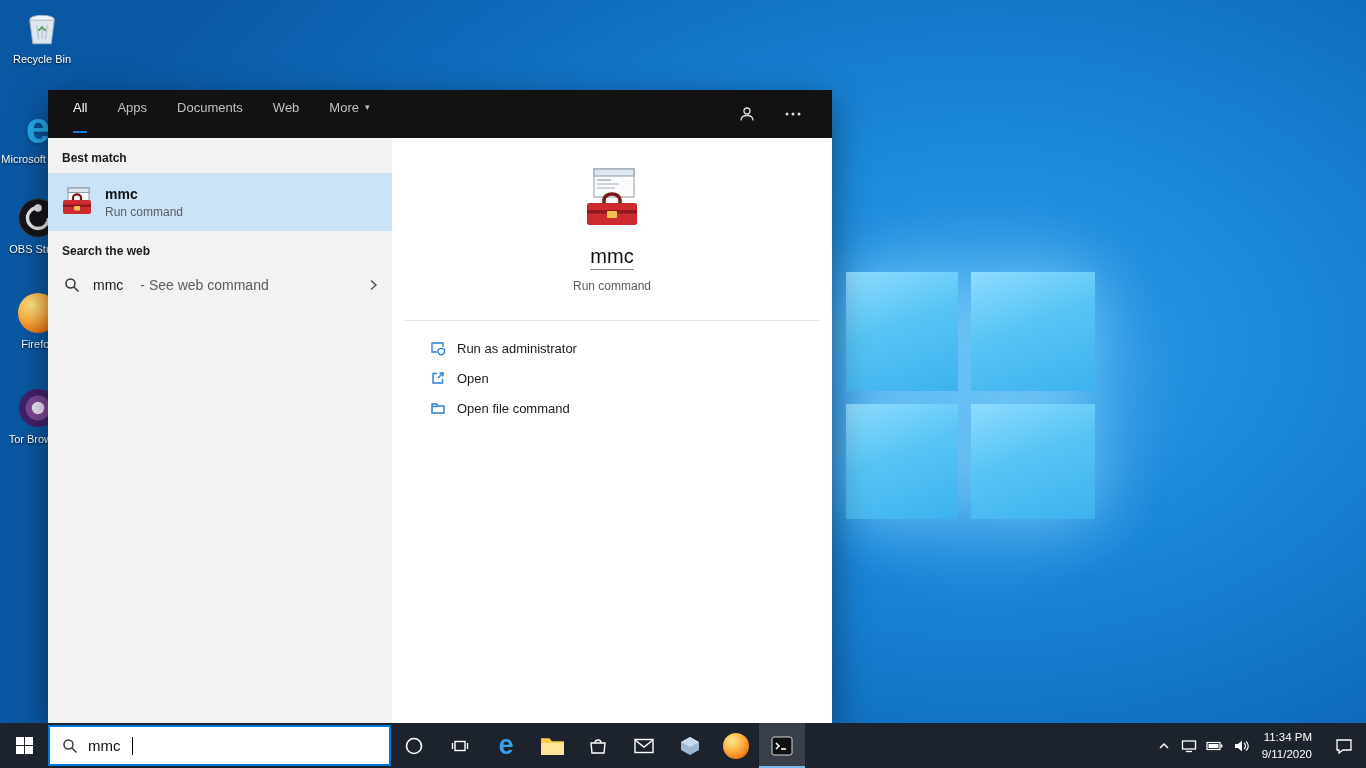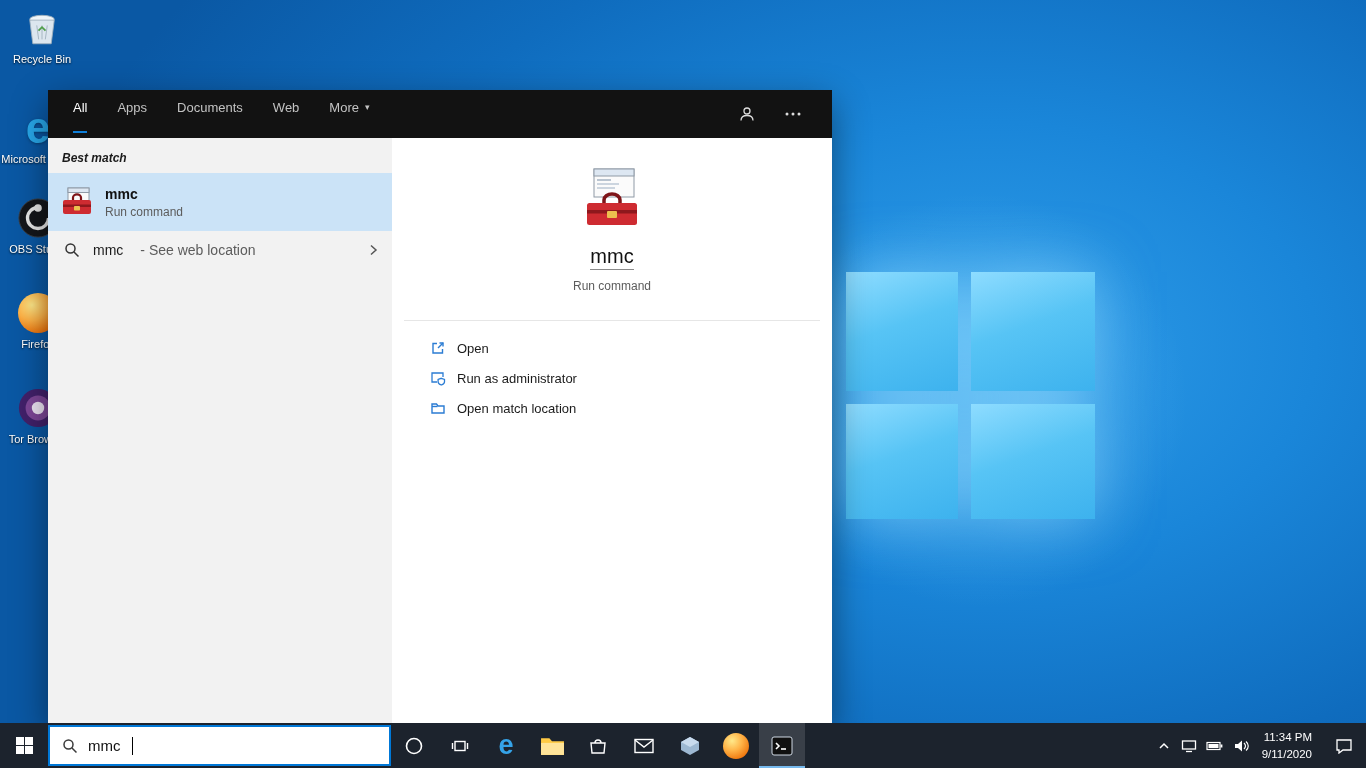--- a/index.html
+++ b/index.html
@@ -35,21 +35,21 @@
   .sp-header{height:48px;background:#121212;display:flex;align-items:center;
     padding-left:25px;flex-shrink:0;}
   .tab{display:flex;align-items:center;margin-right:30px;color:#c3c3c3;font-size:13px;
     padding:4px 0 16px;border-bottom:2px solid transparent;cursor:default;}
   .tab.active{color:#fff;border-bottom-color:#0f7fd9;}
   .tab .caret{font-size:9px;margin-left:6px;color:#c3c3c3;}
   .hdr-right{margin-left:auto;display:flex;align-items:center;gap:28px;padding-right:30px;}
   .sp-body{flex:1;display:flex;min-height:0;}
   .sp-left{width:344px;background:#f2f2f2;flex-shrink:0;}
   .sp-right{flex:1;background:#fff;display:flex;flex-direction:column;align-items:center;}
-  .section-label{font-size:12px;font-weight:700;color:#1b1b1b;padding:13px 0 8px 14px;font-style:italic;}
+  .section-label{font-size:12px;font-weight:700;color:#1b1b1b;padding:13px 0 8px 14px;}
   .bm-row{height:58px;background:#cbe3f7;display:flex;align-items:center;gap:12px;padding-left:13px;}
   .bm-title{font-size:14px;font-weight:700;color:#111;}
   .bm-sub{font-size:12px;color:#5c5c5c;margin-top:3px;}
   .web-row{height:38px;display:flex;align-items:center;gap:13px;padding:0 12px 0 16px;
     font-size:14px;color:#1b1b1b;}
   .web-suffix{color:#5c5c5c;margin-left:4px;}
   .web-chevron{margin-left:auto;display:flex;}
   .big-icon{margin-top:28px;}
   .pv-title{margin-top:17px;font-size:20px;color:#111;border-bottom:1px solid #8a8a8a;
     padding-bottom:1px;}
@@ -181,29 +181,30 @@
             <rect x="2" y="14" width="28" height="14" rx="2" fill="#ce2b31"></rect>
             <rect x="2" y="18.5" width="28" height="2.5" fill="#8e181d"></rect>
             <rect x="13" y="20" width="6" height="4.5" rx="0.8" fill="#ecc04f"></rect>
           </svg>
         </span>
         <span>
           <div class="bm-title">mmc</div>
           <div class="bm-sub">Run command</div>
         </span>
       </div>
+      <div class="section-label">Search the web</div>
       <div class="web-row">
         <span style="display:flex;">
           <svg width="16" height="16" viewBox="0 0 16 16" fill="none" stroke="#333" stroke-width="1.5">
             <circle cx="6.5" cy="6.5" r="4.5"></circle>
               <line x1="10" y1="10" x2="14.5" y2="14.5"></line>
           </svg>
         </span>
         <span>mmc</span>
-        <span class="web-suffix">- See web location</span>
+        <span class="web-suffix">- See web command</span>
         <span class="web-chevron">
           <svg width="14" height="14" viewBox="0 0 14 14" fill="none" stroke="#555" stroke-width="1.5">
             <path d="M5 2.5 L10 7 L5 11.5"></path>
           </svg>
         </span>
       </div>
     </div>
     <div class="sp-right">
       <span class="big-icon" style="display:flex;">
         <svg width="62" height="62" viewBox="0 0 62 62">
@@ -217,45 +218,45 @@
           <rect x="6" y="44" width="50" height="3.5" fill="#8e181d"></rect>
           <rect x="26" y="45" width="10" height="7" rx="1" fill="#ecc04f"></rect>
         </svg>
       </span>
       <div class="pv-title">mmc</div>
       <div class="pv-sub">Run command</div>
       <div class="pv-divider"></div>
       <div class="pv-actions">
         <div class="pv-action">
           <span style="display:flex;">
+            <svg width="16" height="16" viewBox="0 0 16 16" fill="none" stroke="#2b7cd3" stroke-width="1.3">
+              <path d="M13 7 V3 H2 v9 h5"></path>
+              <path d="M11.3 8.3 l3.2 1.2 v2.4 c0 1.9-3.2 3.1-3.2 3.1 s-3.2-1.2-3.2-3.1 v-2.4 z"></path>
+            </svg>
+          </span>
+          <span>Run as administrator</span>
+        </div>
+        <div class="pv-action">
+          <span style="display:flex;">
             <svg width="16" height="16" viewBox="0 0 16 16" fill="none" stroke="#2b7cd3" stroke-width="1.4">
               <path d="M7 3.5 H3 V13 h9.5 V9"></path>
                 <path d="M9.5 3 H13 v3.5"></path>
                 <path d="M13 3 L8 8"></path>
             </svg>
           </span>
           <span>Open</span>
         </div>
         <div class="pv-action">
           <span style="display:flex;">
-            <svg width="16" height="16" viewBox="0 0 16 16" fill="none" stroke="#2b7cd3" stroke-width="1.3">
-              <path d="M13 7 V3 H2 v9 h5"></path>
-              <path d="M11.3 8.3 l3.2 1.2 v2.4 c0 1.9-3.2 3.1-3.2 3.1 s-3.2-1.2-3.2-3.1 v-2.4 z"></path>
-            </svg>
-          </span>
-          <span>Run as administrator</span>
-        </div>
-        <div class="pv-action">
-          <span style="display:flex;">
             <svg width="16" height="16" viewBox="0 0 16 16" fill="none" stroke="#2b7cd3" stroke-width="1.4">
               <path d="M2 4 h4.5 l1.5 2 H14 v7 H2 z"></path>
                 <path d="M2 6.5 h5.5"></path>
             </svg>
           </span>
-          <span>Open match location</span>
+          <span>Open file command</span>
         </div>
       </div>
     </div>
   </div>
 </div>
 
 <div class="taskbar">
   <div class="tb-btn start">
     <span style="display:flex;">
       <svg width="17" height="17" viewBox="0 0 17 17">

